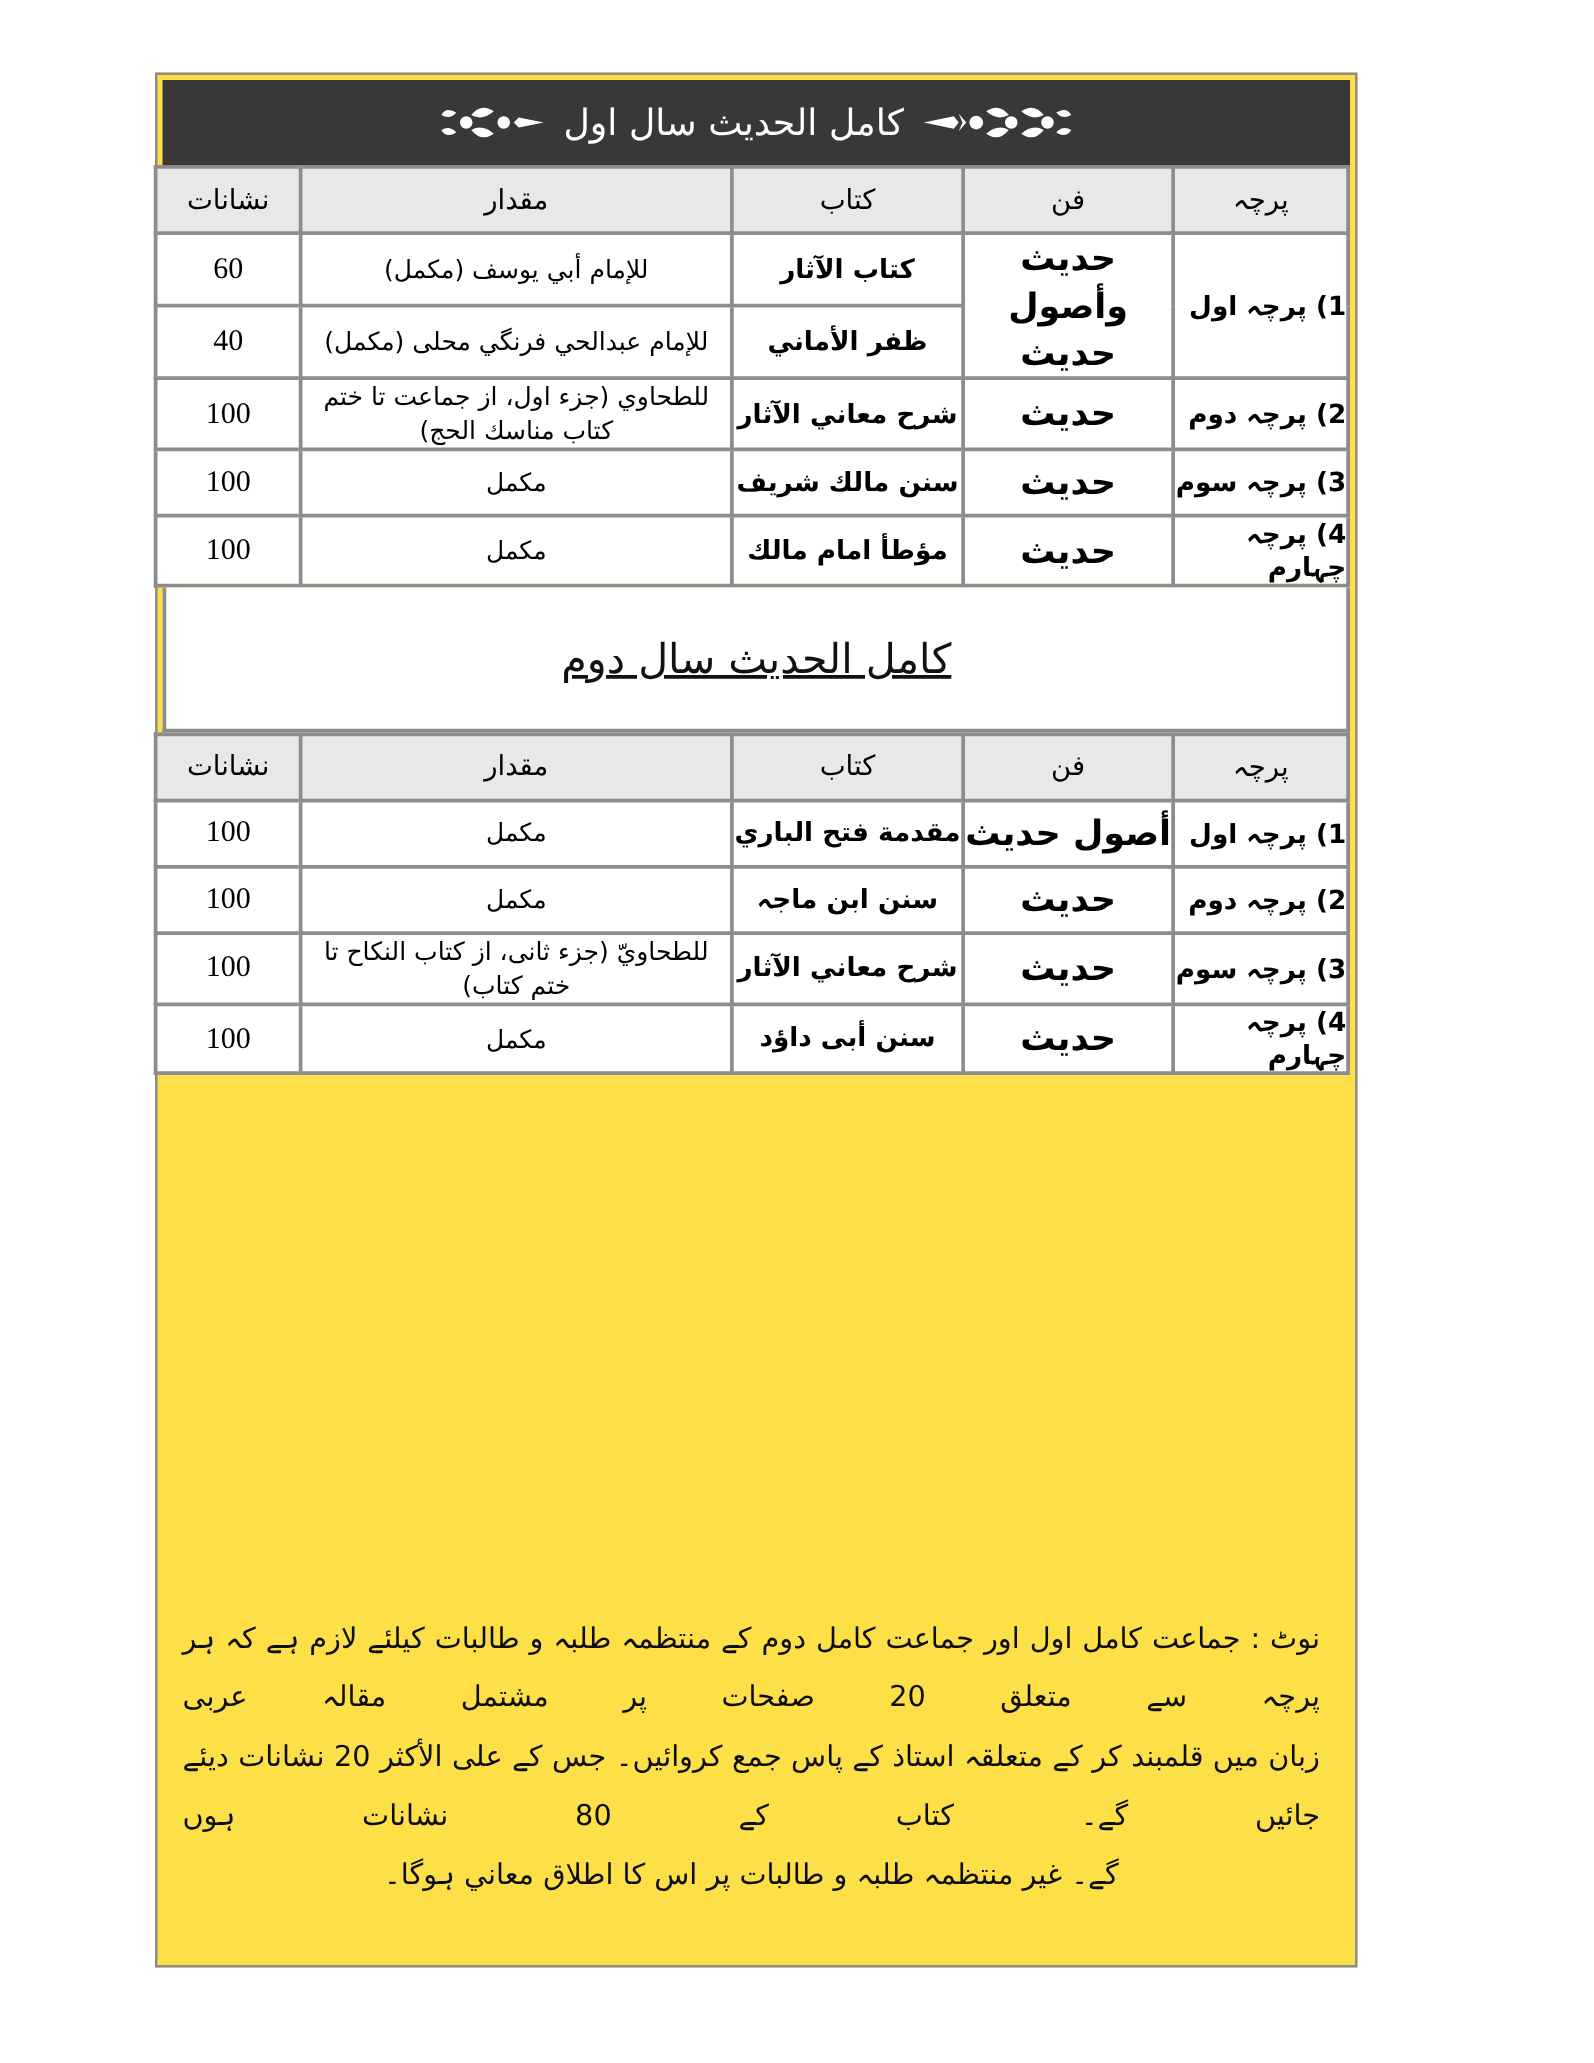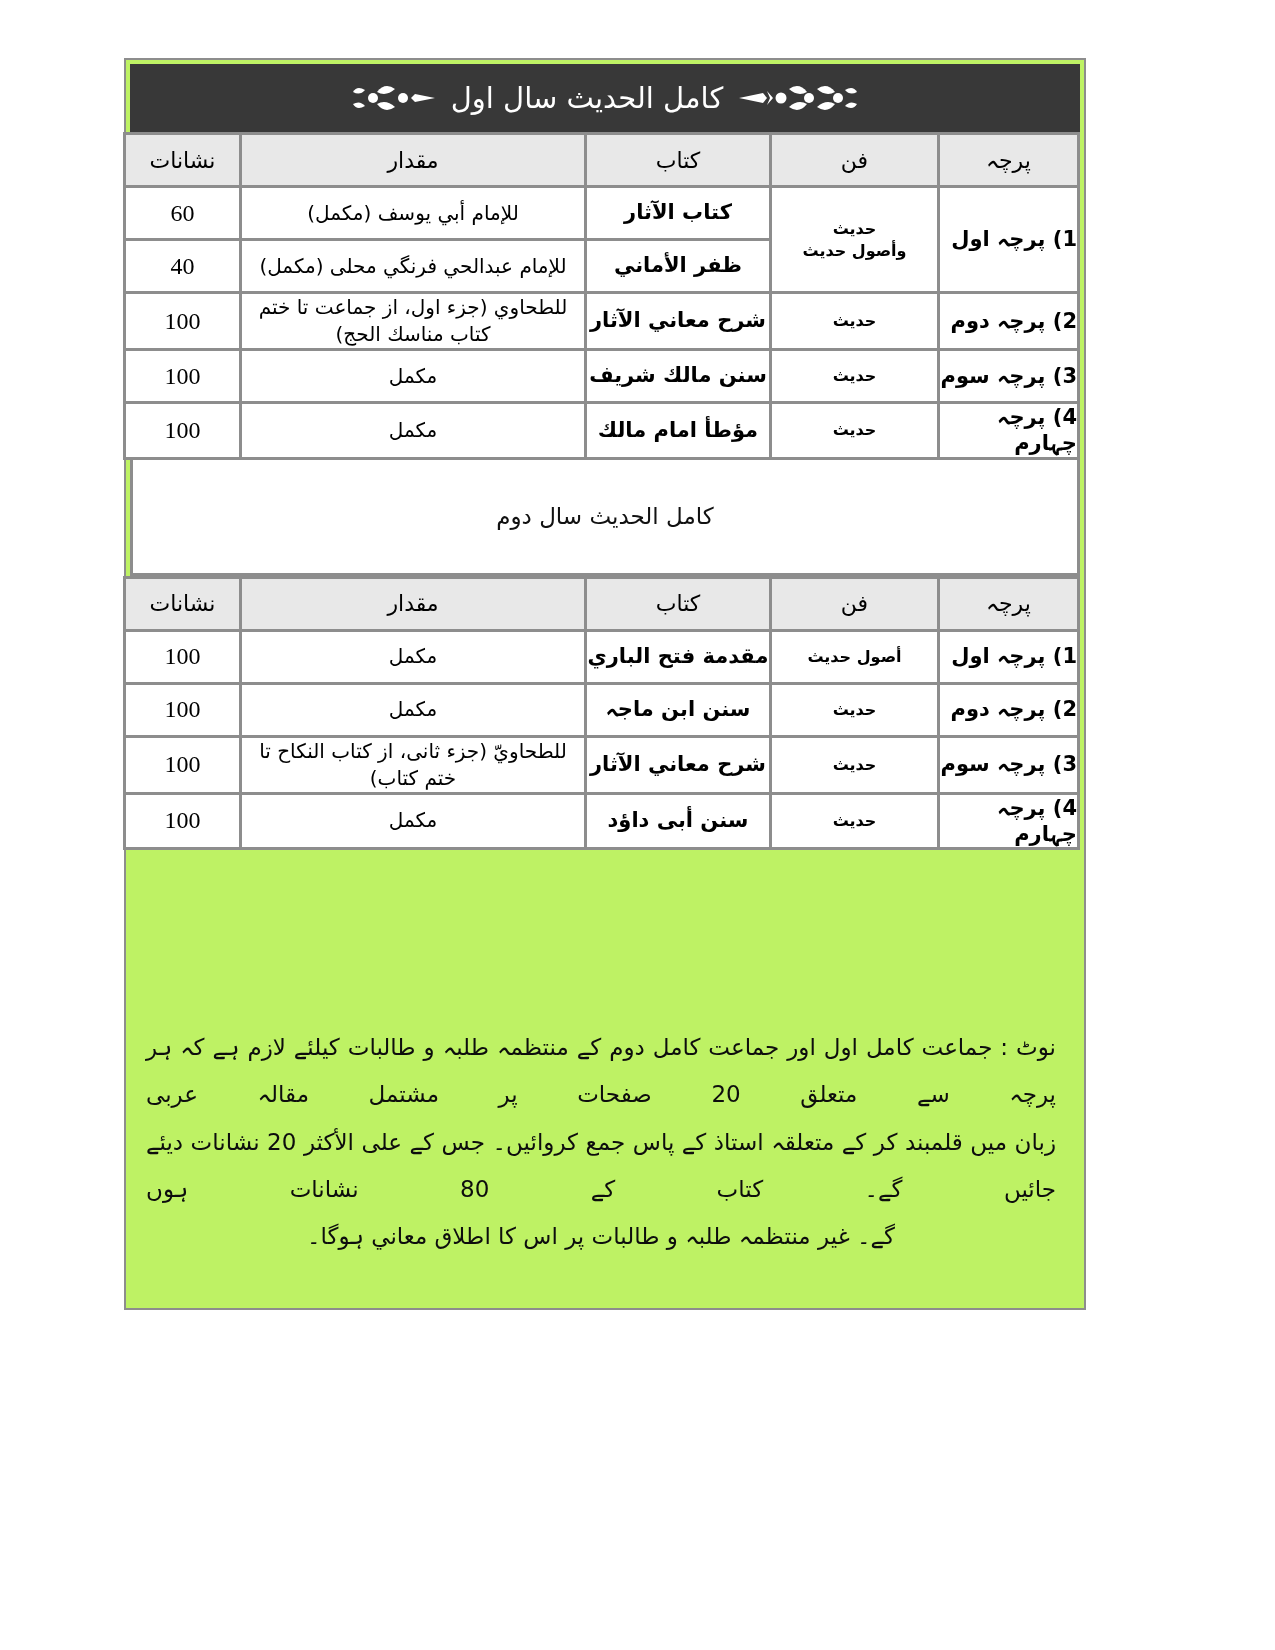--- a/index.html
+++ b/index.html
@@ -15,24 +15,24 @@
     font-family: "Liberation Serif", "DejaVu Serif", serif;
     overflow: hidden;
   }
 
   
   .page-frame {
     position: absolute;
     left: 124px;
     top: 58px;
     width: 962px;
-    height: 1252px;
+    height: 1516px;
     border: 2px solid #8d8d8d;
     box-sizing: border-box;
-    background: #bef264;
+    background: #fde047;
   }
 
   .page-inner {
     position: absolute;
     inset: 0;
     display: flex;
     flex-direction: column;
   }
 
   
@@ -97,21 +97,21 @@
   .t-parcha {
     font-size: 21px;
     font-family: "DejaVu Sans", "Liberation Sans", sans-serif;
     display: block;
     text-align: right;
     padding: 0 0;
     line-height: 1.25;
     font-weight: bold;
   }
   .t-fan {
-    font-size: 16px;
+    font-size: 28px;
     font-weight: bold;
     font-family: "DejaVu Sans", "Liberation Sans", sans-serif;
     display: block;
     line-height: 1.35;
   }
   .t-kitab {
     font-size: 21px;
     font-weight: bold;
     font-family: "DejaVu Sans", "Liberation Sans", sans-serif;
     display: block;
@@ -139,24 +139,25 @@
     border-bottom: 3px solid #8d8d8d;
     border-top: none;
     height: 116px;
     display: flex;
     align-items: center;
     justify-content: center;
     background: #fff;
     box-sizing: border-box;
   }
   .section-title {
-    font-size: 23px;
+    font-size: 33px;
     font-family: "DejaVu Sans", "Liberation Sans", sans-serif;
     color: #111;
     direction: rtl;
+    text-decoration: underline;
   }
 
   
   .blank-space { flex: 1 1 auto; }
 
   
   .note-block {
     direction: rtl;
     text-align: justify;
     text-align-last: center;

